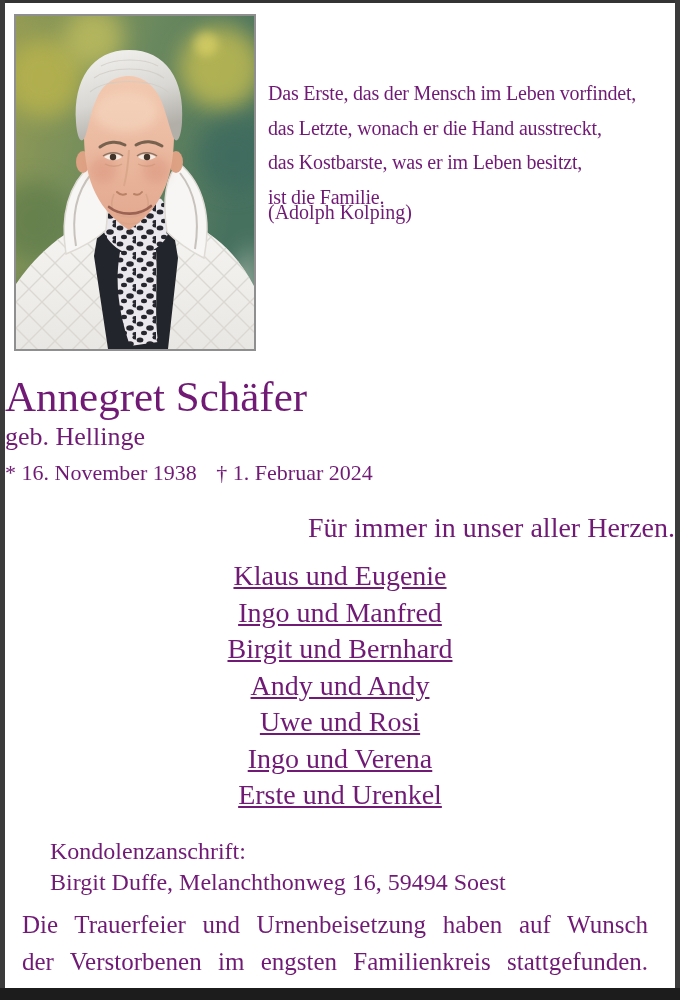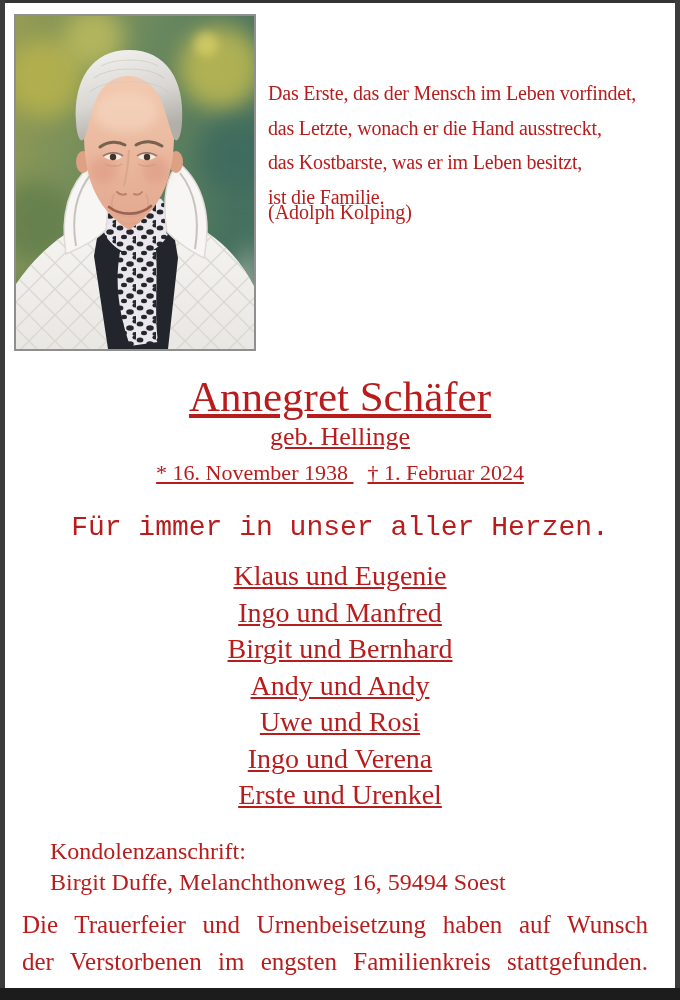--- a/index.html
+++ b/index.html
@@ -2,21 +2,21 @@
 <html><head>
 <meta charset="utf-8">
 <style>
   html,body{margin:0;padding:0;background:#ffffff;}
   .page{
     position:relative;
     width:680px;height:1000px;
     background:#ffffff;
     overflow:hidden;
     font-family:"Liberation Serif","DejaVu Serif",serif;
-    color:#b91c1c;
+    color:#701a75;
   }
   
   .frame-top{position:absolute;left:0;top:0;width:680px;height:3px;background:#343434;}
   .frame-left{position:absolute;left:0;top:0;width:5px;height:1000px;background:#3b3b3b;}
   .frame-right{position:absolute;right:0;top:0;width:5px;height:1000px;background:#3b3b3b;}
   .frame-bottom{position:absolute;left:0;top:988px;width:680px;height:12px;background:#1c1c1c;}
 
   
   .photo{
     position:absolute;left:14px;top:14px;
@@ -26,27 +26,27 @@
     background:#6d8a5e;
   }
   .photo svg{display:block;width:100%;height:100%;}
 
   
   .quote{position:absolute;left:268px;top:76px;width:402px;}
   .quote-line{font-size:20px;line-height:34.5px;letter-spacing:-0.2px;white-space:nowrap;}
   .quote-attribution{margin-top:-14px;text-align:left;padding-right:52px;font-size:20px;line-height:24px;}
 
   
-  .header{position:absolute;left:5px;right:5px;top:372px;text-align:center;text-decoration:underline;}
+  .header{position:absolute;left:5px;right:5px;top:372px;text-align:left;}
   .deceased-name{font-size:43px;line-height:50px;}
   .maiden-name{font-size:26px;line-height:30px;}
   .dates{font-size:22px;line-height:26px;margin-top:8px;}
   .death-date{margin-left:14px;}
 
-  .motto{position:absolute;left:5px;right:5px;top:512px;text-align:center;font-size:28px;line-height:32px;font-family:Liberation Mono, monospace;}
+  .motto{position:absolute;left:5px;right:5px;top:512px;text-align:right;font-size:28px;line-height:32px;}
 
   .mourners{position:absolute;left:5px;right:5px;top:558px;text-align:center;}
   .mourner-line{font-size:28px;line-height:36.5px;text-decoration:underline;}
 
   .condolence{position:absolute;left:22px;top:836px;}
   .condolence-line{font-size:24px;line-height:30.5px;white-space:nowrap;margin-left:28px;}
 
   .notice{position:absolute;left:22px;top:906px;width:626px;}
   .notice-line{font-size:25px;line-height:37px;text-align:justify;text-align-last:justify;}
 </style>

